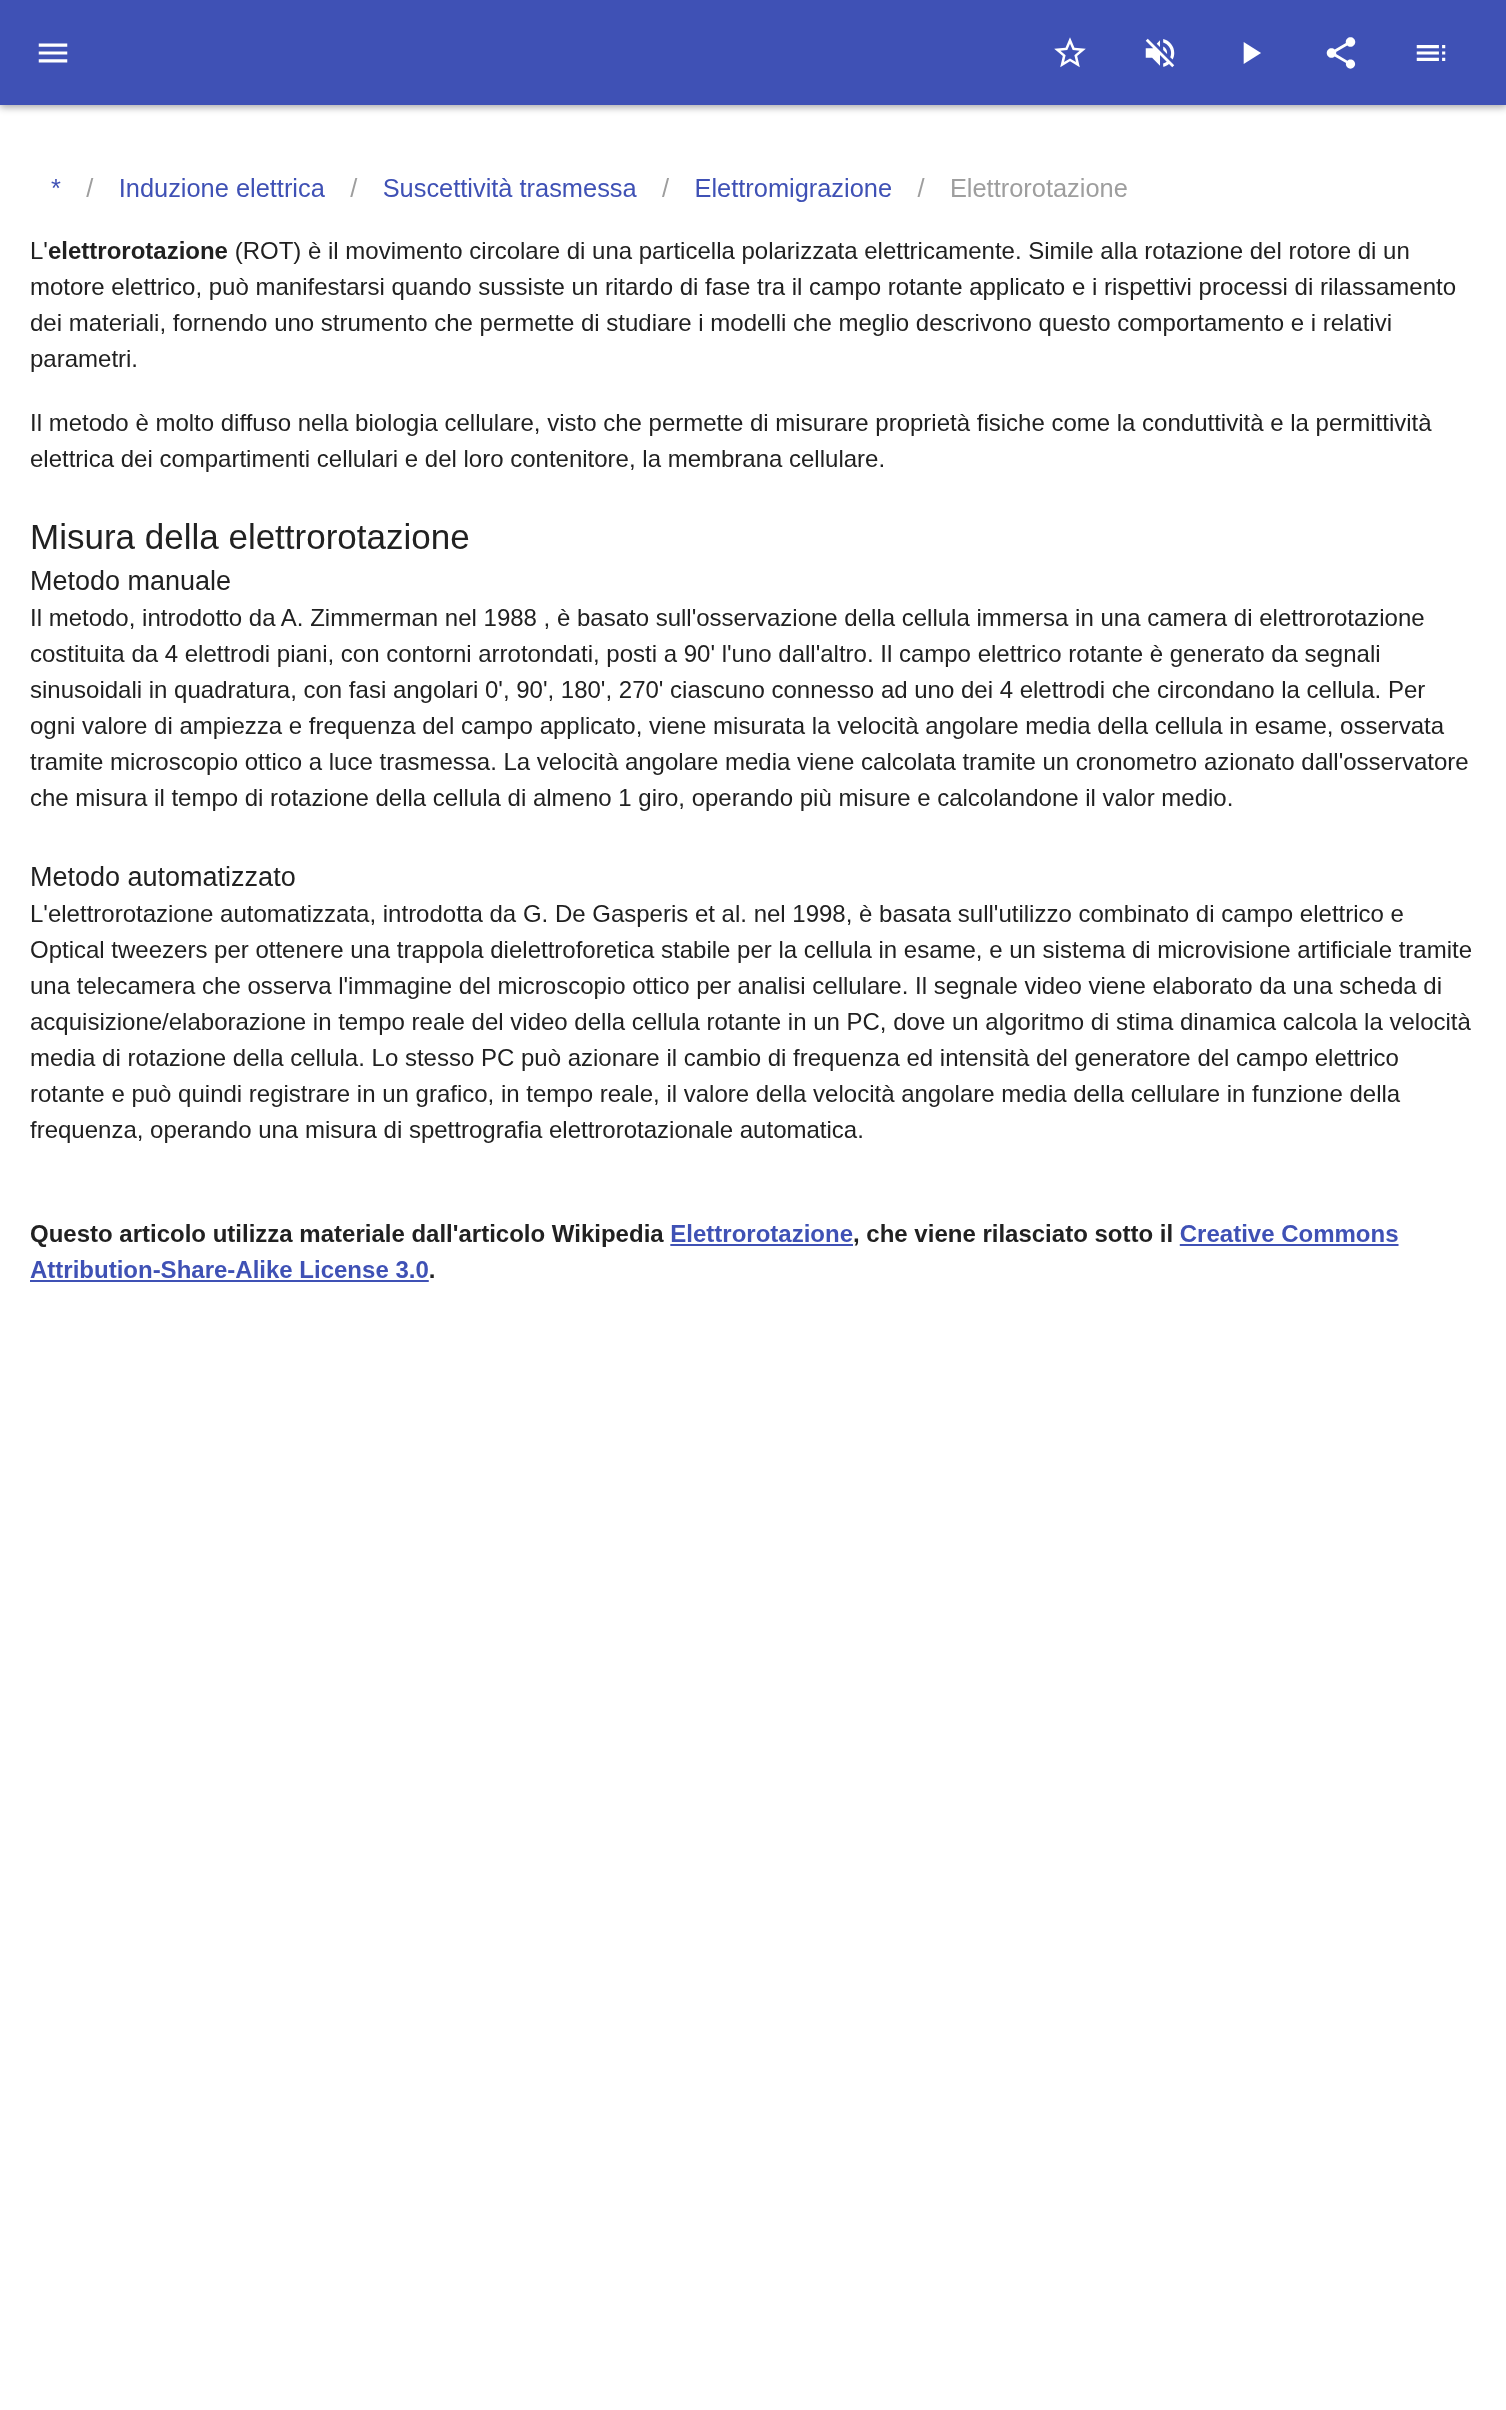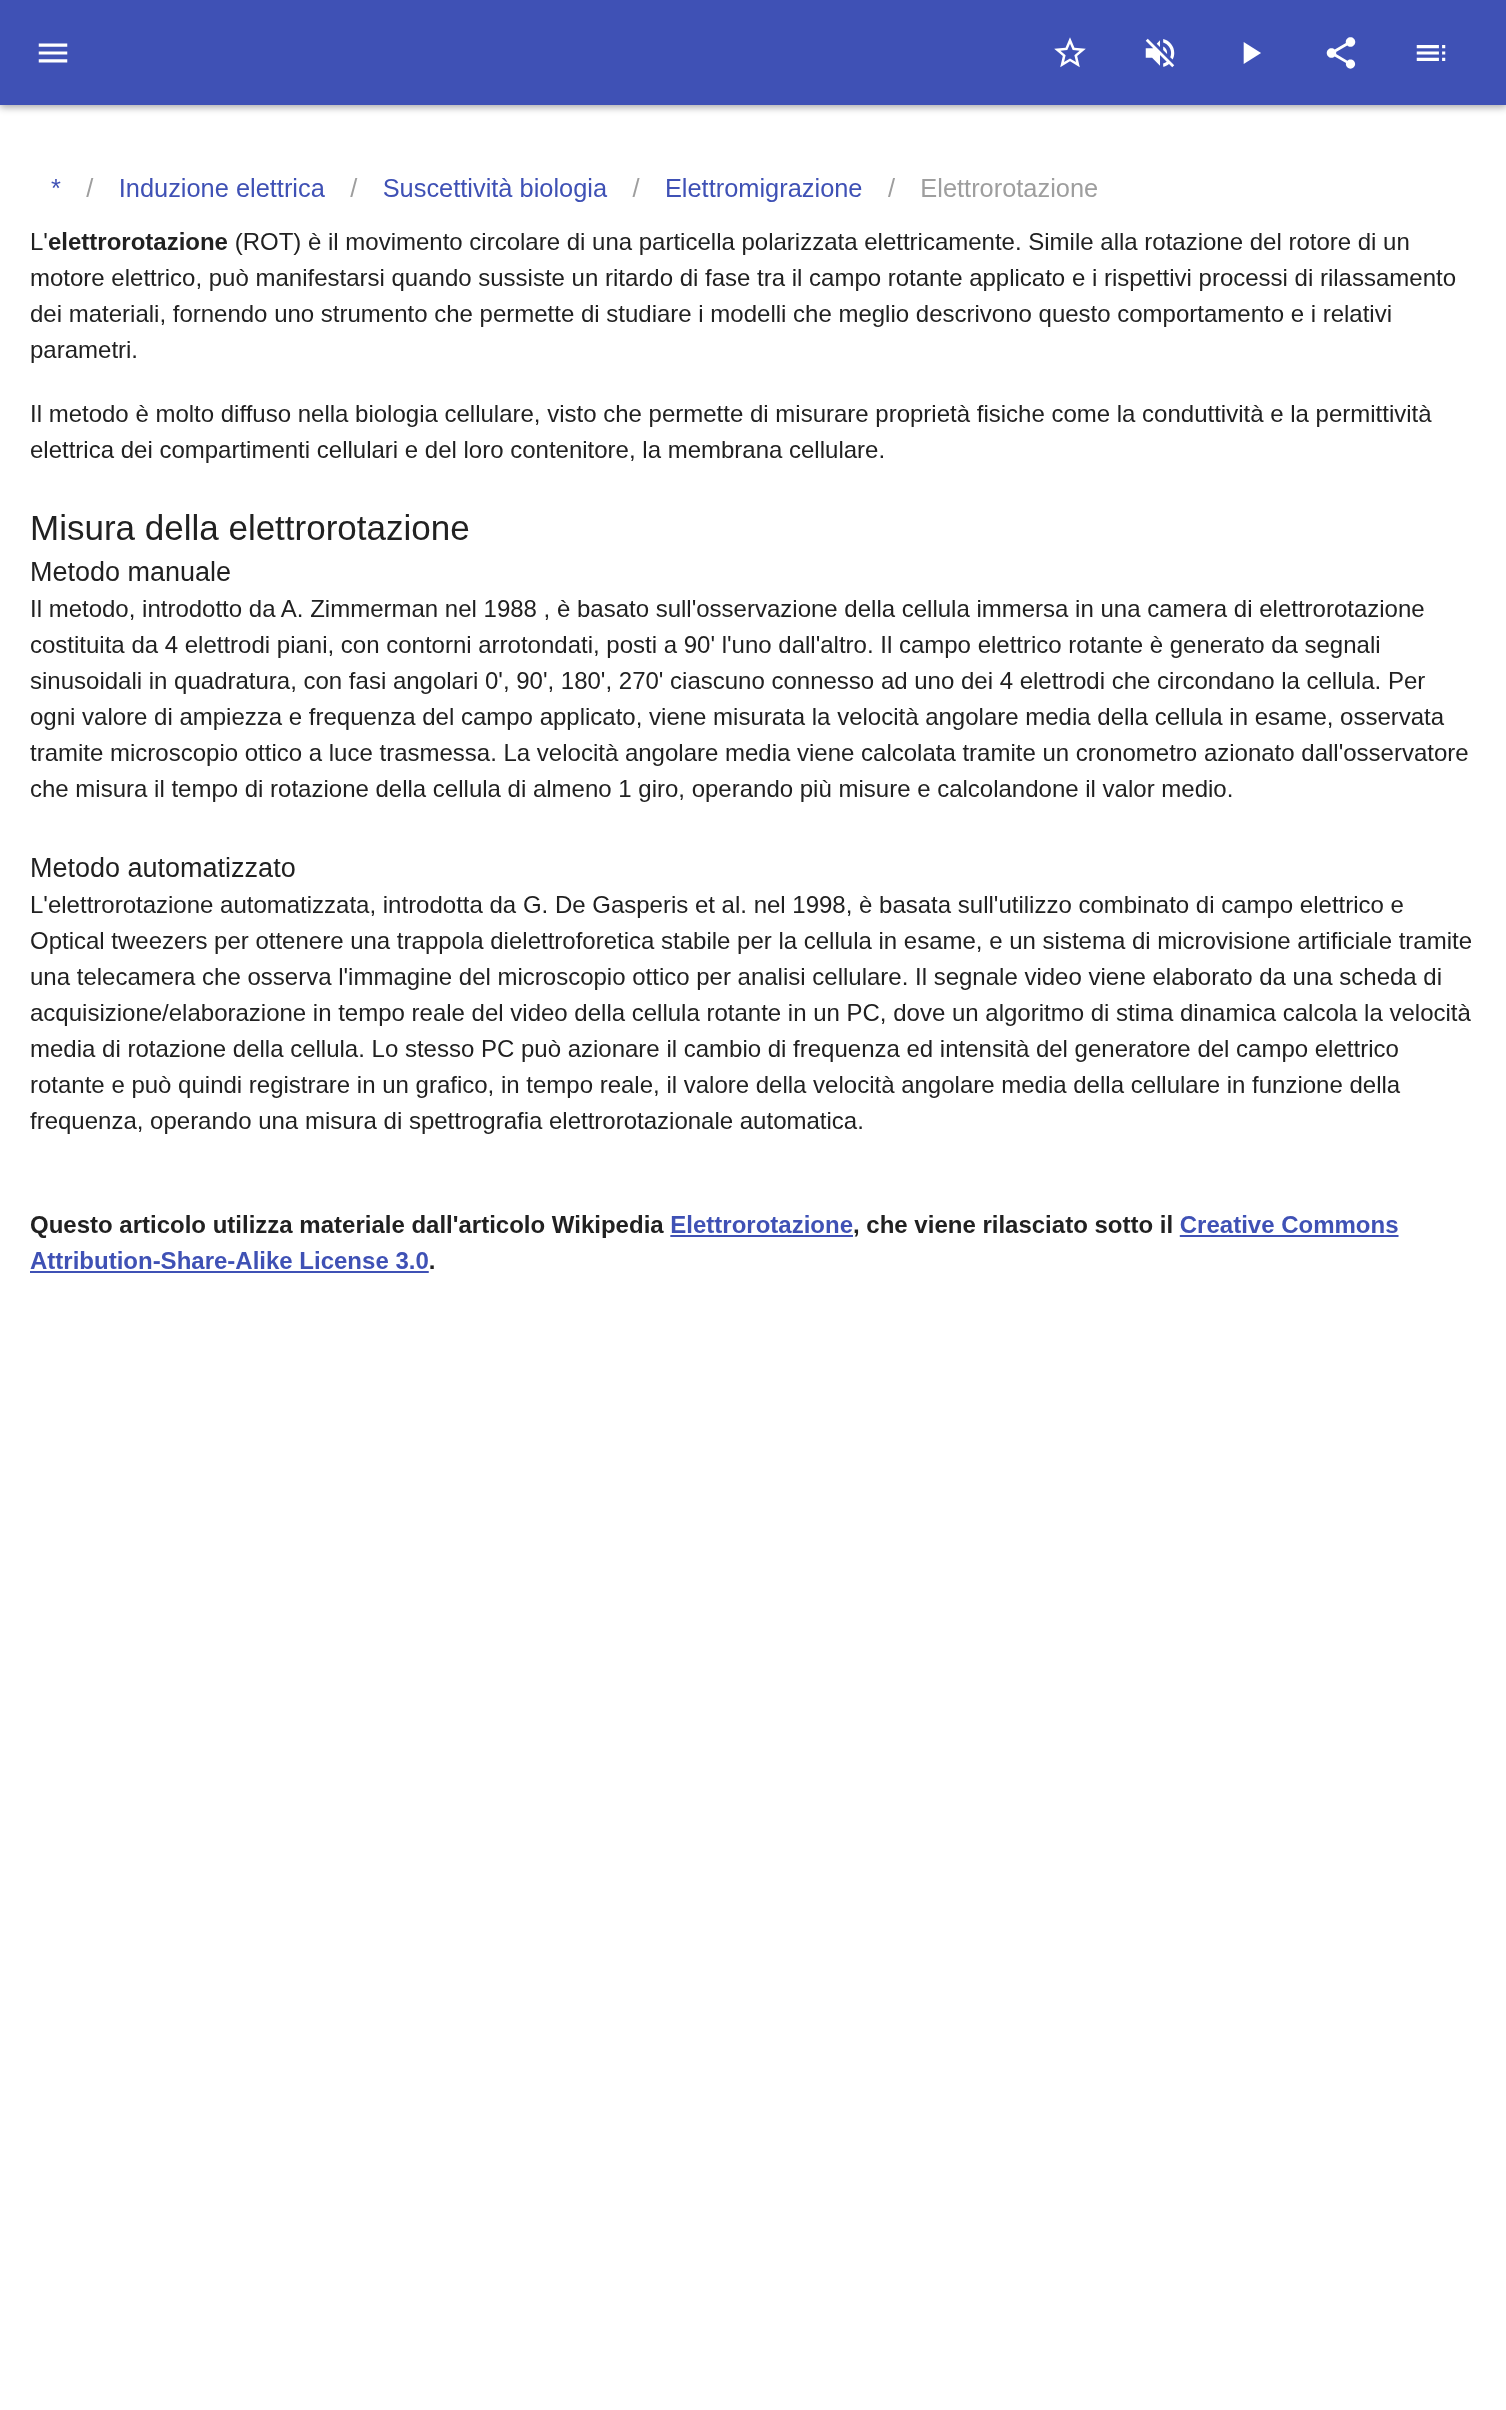--- a/index.html
+++ b/index.html
@@ -19,21 +19,21 @@
   .appbar svg { width: 38px; height: 38px; fill: #ffffff; }
   .content { position: absolute; left: 30px; top: 105px; width: 1446px; }
   .breadcrumb {
     margin-top: 60px; height: 47px; display: flex; align-items: center;
     font-size: 25.4px; padding-left: 21px;
   }
   .breadcrumb a { color: #3F51B5; text-decoration: none; }
   .breadcrumb .sep { color: #9e9e9e; margin: 0 25.4px; }
   .breadcrumb .current { color: #9e9e9e; }
   p { font-size: 24px; line-height: 36px; margin: 0; }
-  .p1 { margin-top: 12px; }
+  .p1 { margin-top: 21px; }
   .p2 { margin-top: 28px; }
   h2 { font-size: 35px; font-weight: normal; margin: 36px 0 0 0; line-height: 47px; }
   h3 { font-size: 27px; font-weight: normal; margin: 0; line-height: 38px; }
   .h3-manual { margin-top: 1.9px; }
   .h3-auto { margin-top: 42px; }
   .footer { margin-top: 68px; font-weight: bold; }
   .footer a { color: #3F51B5; text-decoration: underline; }
 </style>
 </head>
 <body>
@@ -70,21 +70,21 @@
       </svg>
   </div>
 </div>
 
 <div class="content">
   <nav class="breadcrumb">
     <a href="#">*</a>
     <span class="sep">/</span>
     <a href="#">Induzione elettrica</a>
     <span class="sep">/</span>
-    <a href="#">Suscettività biologia</a>
+    <a href="#">Suscettività trasmessa</a>
     <span class="sep">/</span>
     <a href="#">Elettromigrazione</a>
     <span class="sep">/</span>
     <span class="current">Elettrorotazione</span>
   </nav>
 
   <p class="p1"><span>L'</span><b>elettrorotazione</b><span> (ROT) è il movimento circolare di una particella polarizzata elettricamente. Simile alla rotazione del rotore di un motore elettrico, può manifestarsi quando sussiste un ritardo di fase tra il campo rotante applicato e i rispettivi processi di rilassamento dei materiali, fornendo uno strumento che permette di studiare i modelli che meglio descrivono questo comportamento e i relativi parametri.</span></p>
 
   <p class="p2">Il metodo è molto diffuso nella biologia cellulare, visto che permette di misurare proprietà fisiche come la conduttività e la permittività elettrica dei compartimenti cellulari e del loro contenitore, la membrana cellulare.</p>
 

